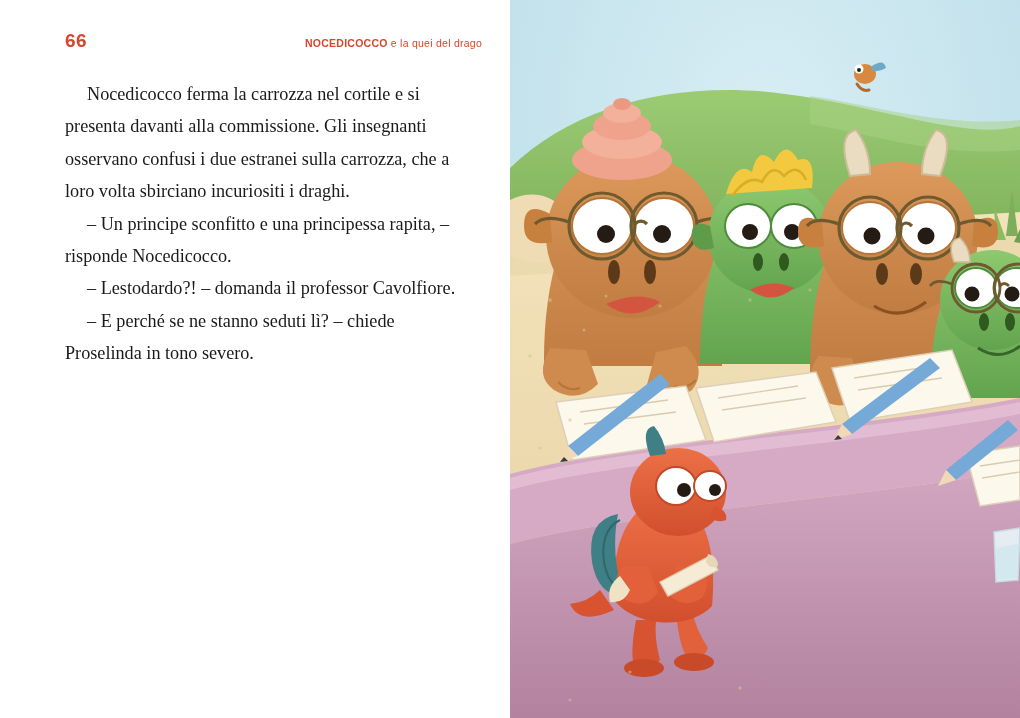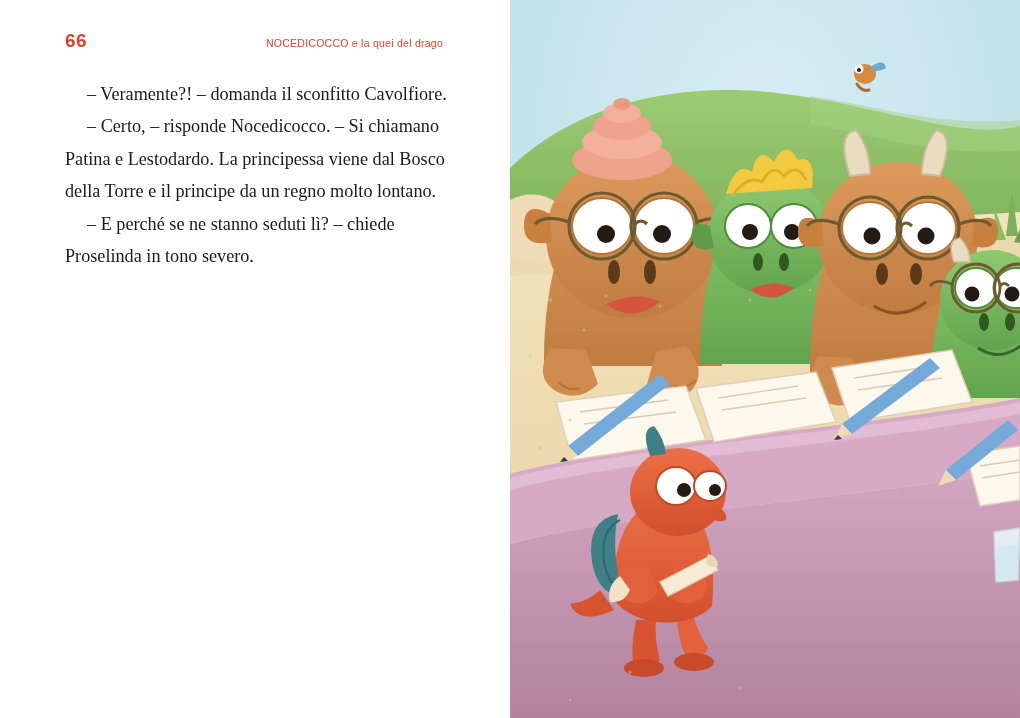--- a/index.html
+++ b/index.html
@@ -40,21 +40,22 @@
     position: absolute;
     left: 266px;
     top: 37px;
     font-family: "Liberation Sans", sans-serif;
     font-size: 10.5px;
     color: #d8452c;
     letter-spacing: 0.25px;
     white-space: nowrap;
   }
   .running-head .title-part {
-    font-weight: normal;
+    font-weight: bold;
+    margin-left: 39px;
   }
   .body-text {
     position: absolute;
     left: 65px;
     top: 78px;
     width: 400px;
     font-family: "Liberation Serif", serif;
     font-size: 18.2px;
     line-height: 32.4px;
     color: #1a1a1a;
@@ -88,22 +89,23 @@
   <div class="text-page">
 
     <div class="page-number">66</div>
 
     <div class="running-head">
       <span class="title-part">NOCEDICOCCO</span>
       <span>e la quei del drago</span>
     </div>
 
     <div class="body-text">
-      <p>– Veramente?! – domanda il sconfitto Cavolfiore.</p>
-      <p>– Certo, – risponde Nocedicocco. – Si chiamano Patina e Lestodardo. La principessa viene dal Bosco della Torre e il principe da un regno molto lontano.</p>
+      <p>Nocedicocco ferma la carrozza nel cortile e si presenta davanti alla commissione. Gli insegnanti osservano confusi i due estranei sulla carrozza, che a loro volta sbirciano incuriositi i draghi.</p>
+      <p>– Un principe sconfitto e una principessa rapita, – risponde Nocedicocco.</p>
+      <p>– Lestodardo?! – domanda il professor Cavolfiore.</p>
       <p>– E perché se ne stanno seduti lì? – chiede Proselinda in tono severo.</p>
     </div>
   </div>
 
   <div class="art-page">
     <svg class="art-svg" viewBox="0 0 510 718">
       <defs>
         <radialGradient id="gSky" cx="50%" cy="20%" r="90%">
           <stop offset="0%" stop-color="#d8eef4"></stop>
           <stop offset="100%" stop-color="#b4d9e6"></stop>

